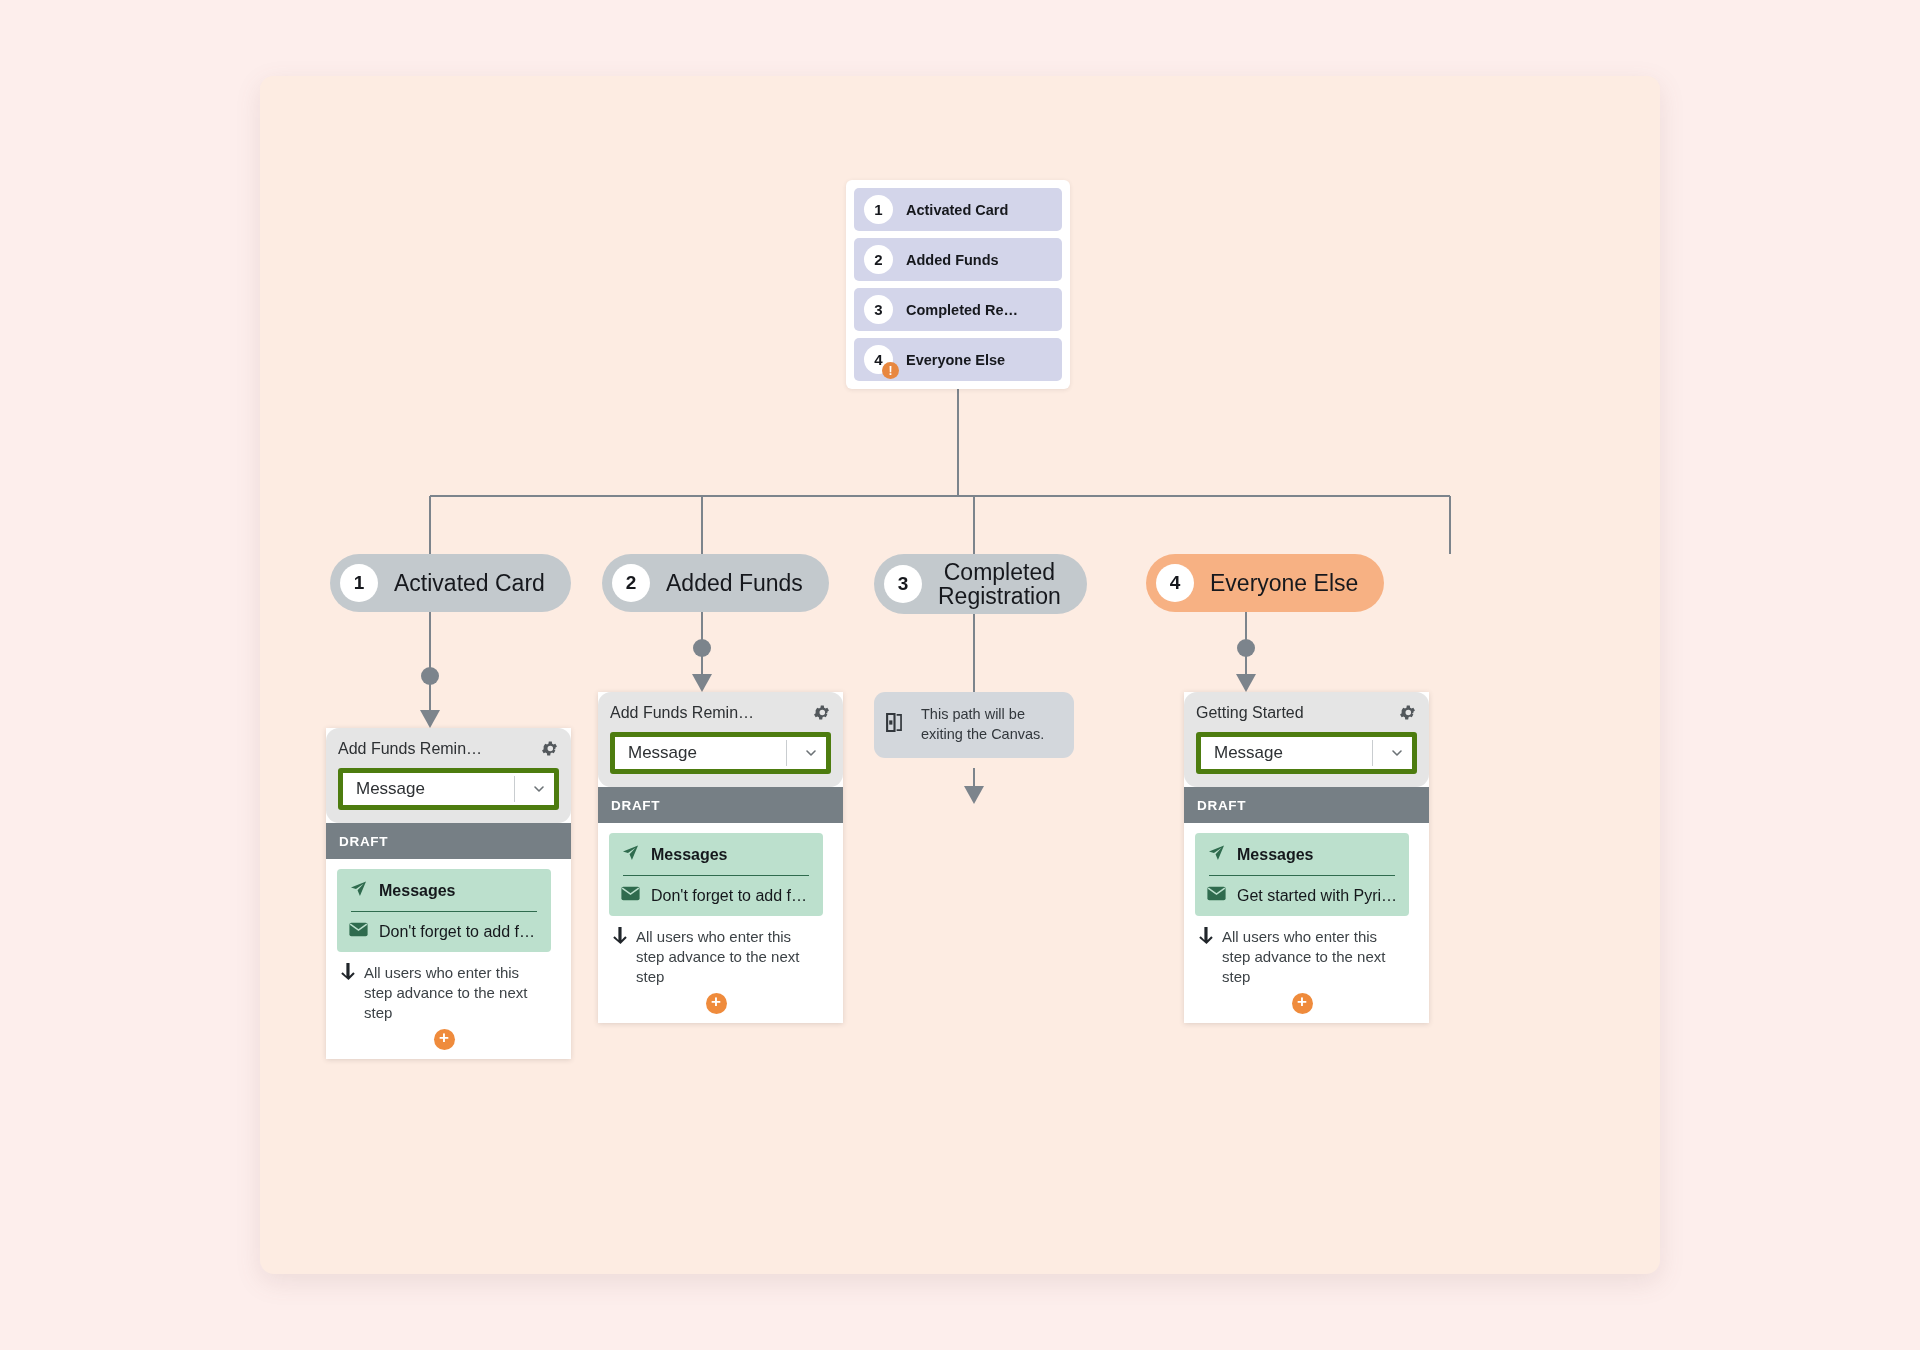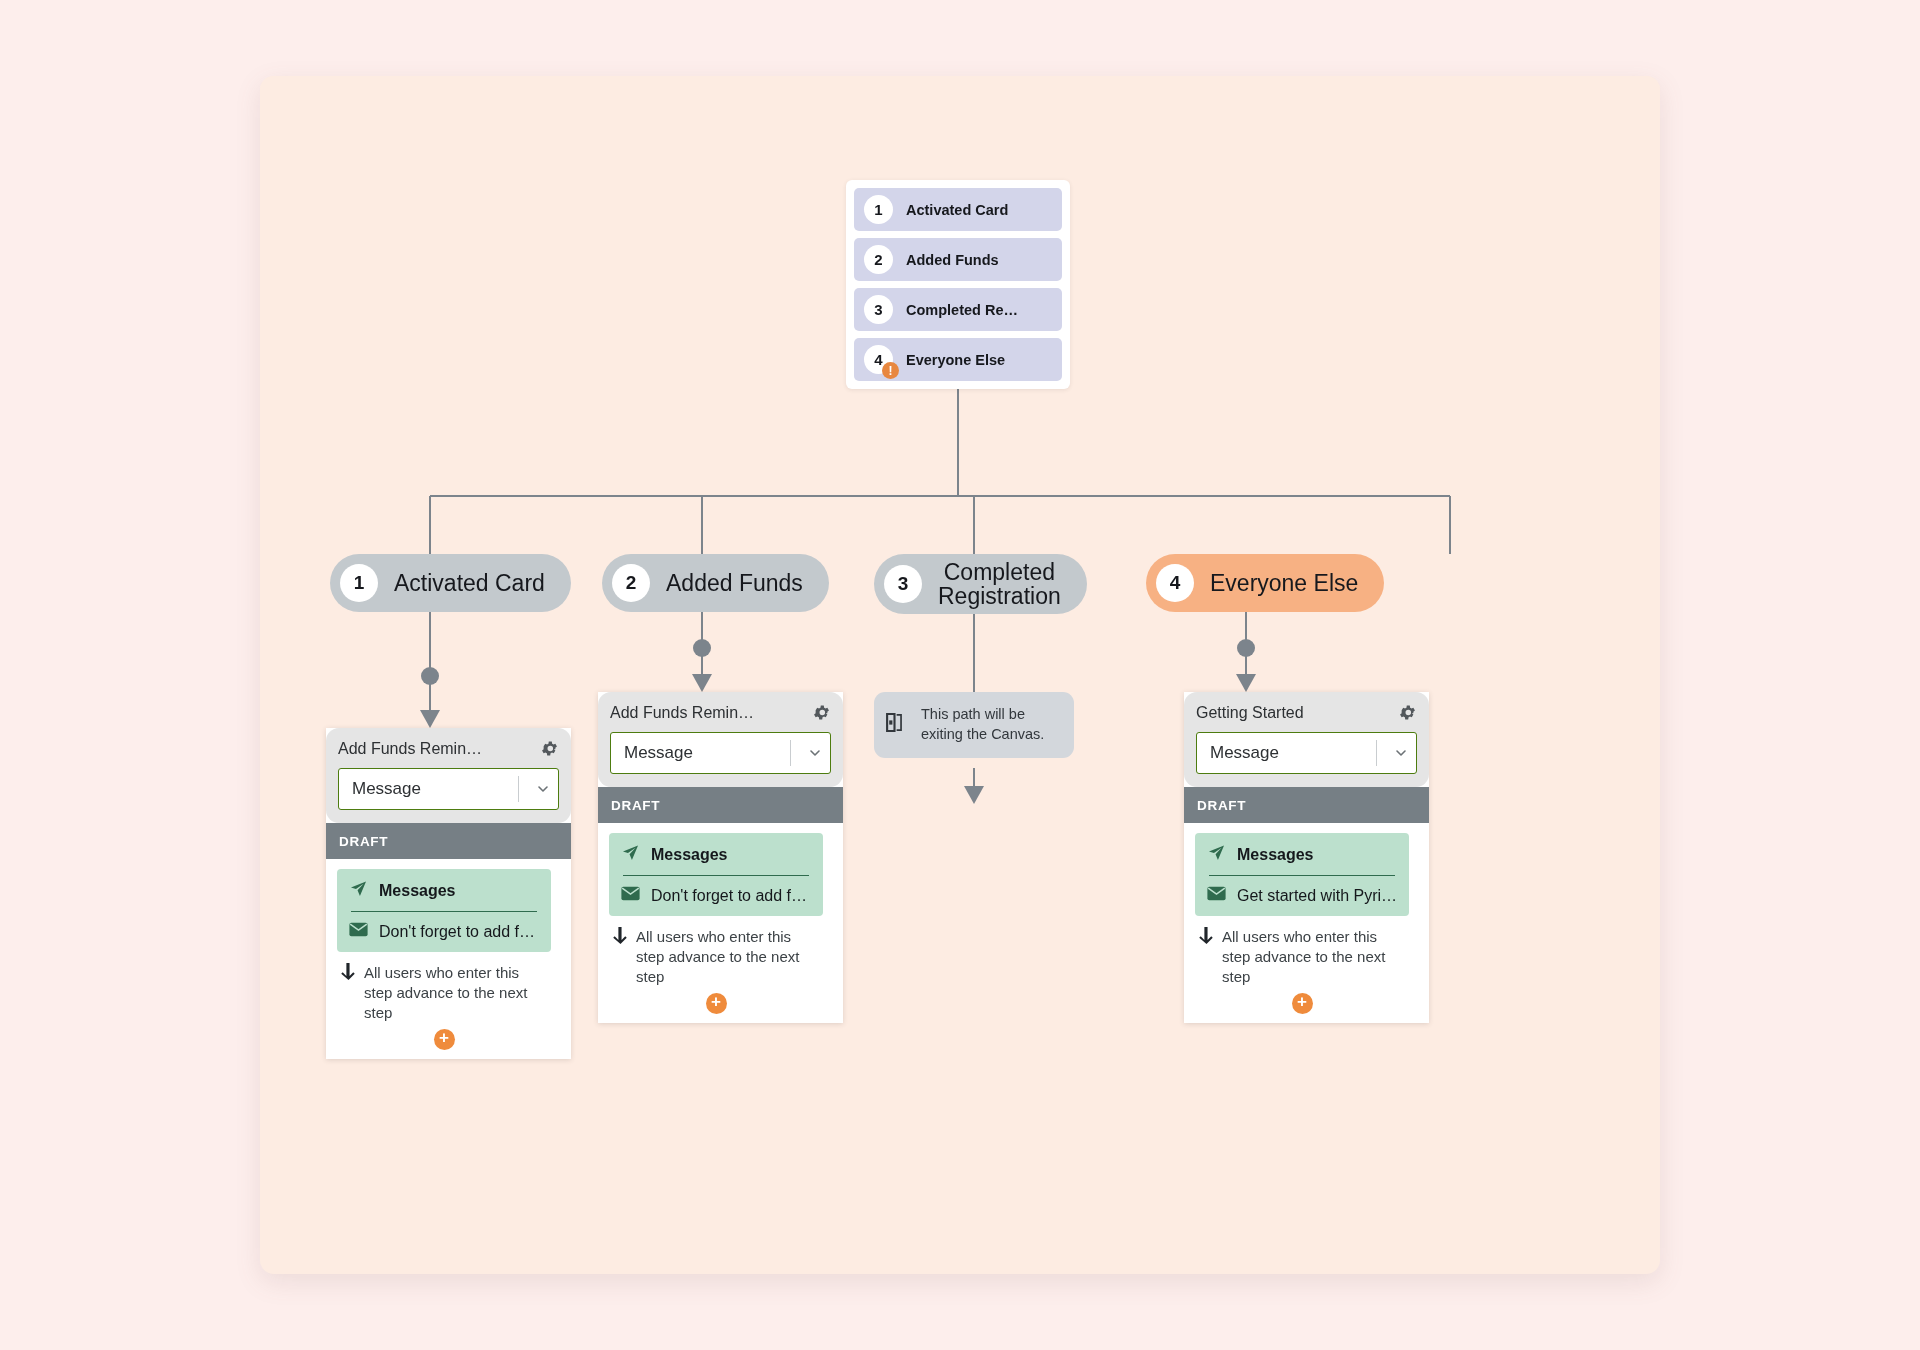--- a/index.html
+++ b/index.html
@@ -193,21 +193,21 @@
     color: #2d3033;
     white-space: nowrap;
     overflow: hidden;
   }
 
   .gear-icon { flex: 0 0 auto; line-height: 0; }
 
   .select {
     height: 42px;
     background: #ffffff;
-    border: 1px solid #4d7c0f;
+    border: 5px solid #4d7c0f;
     border-radius: 3px;
     display: flex;
     align-items: center;
     padding: 0 4px 0 13px;
   }
   .select-value {
     flex: 1 1 auto;
     font-size: 17px;
     color: #2d3033;
   }

